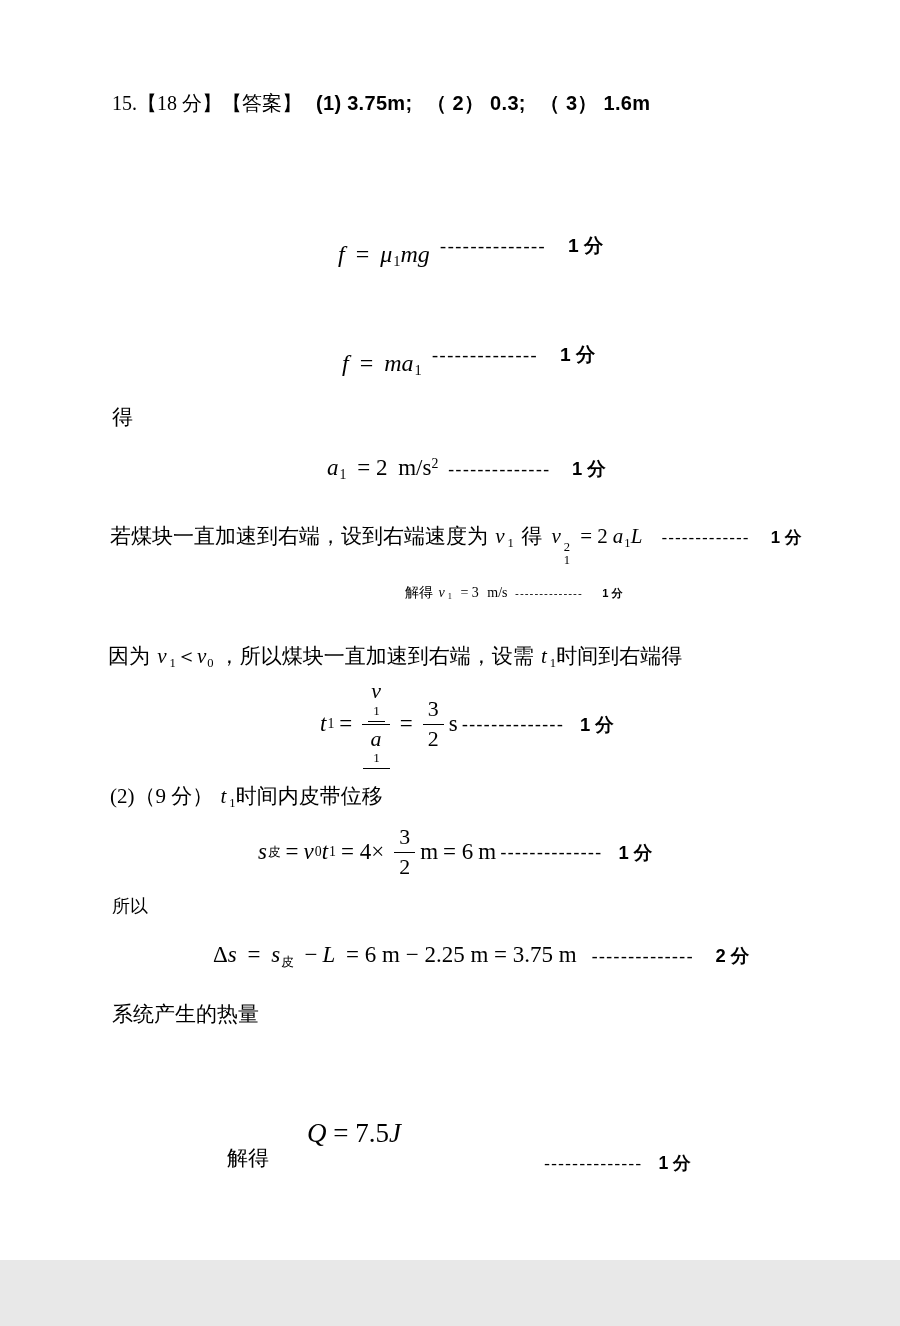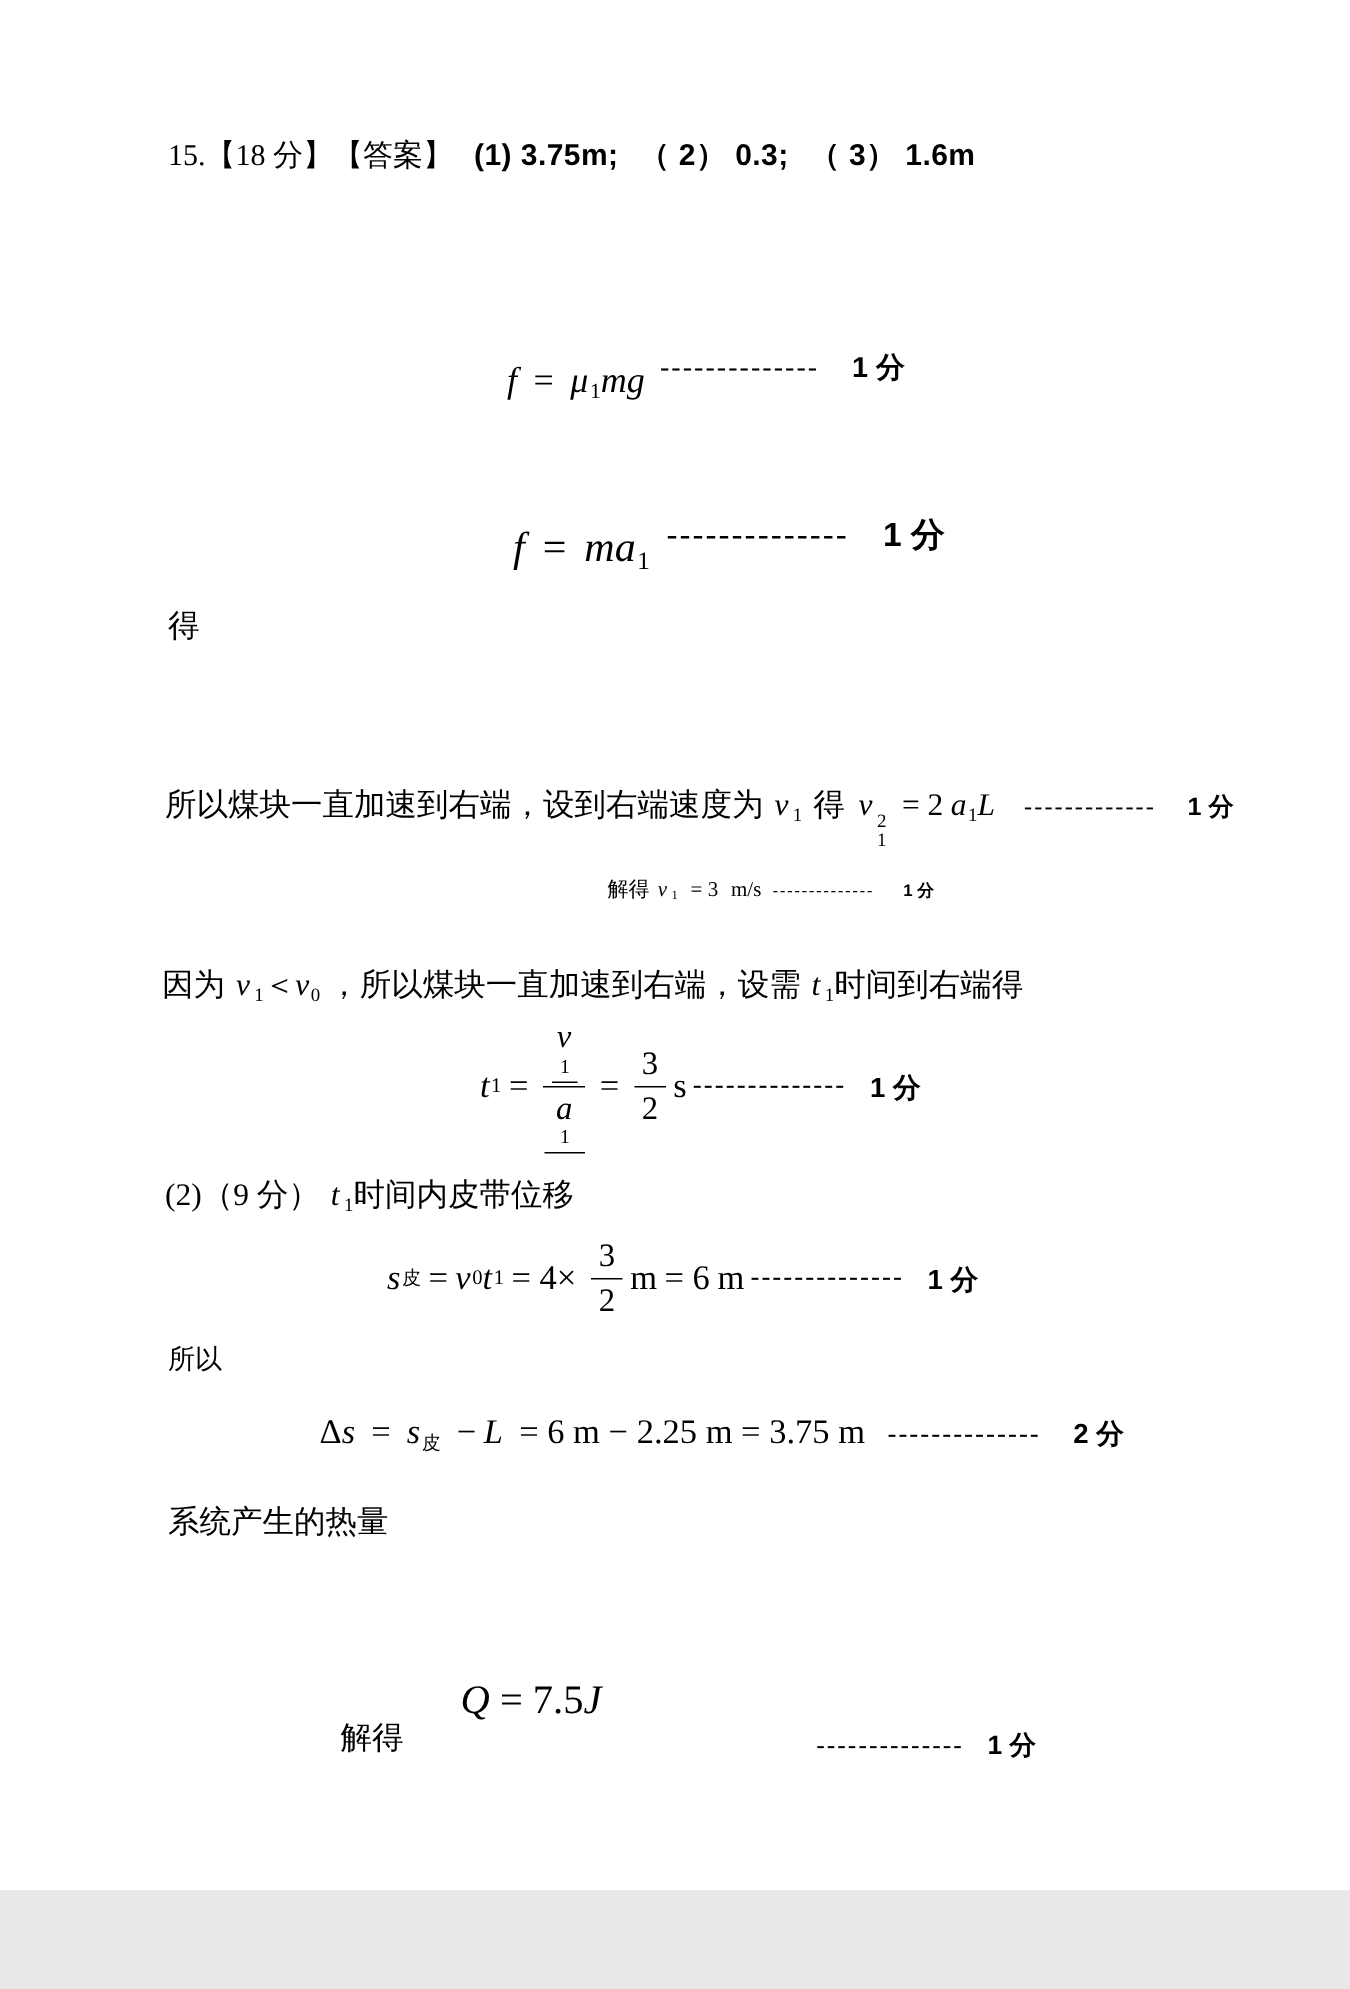--- a/index.html
+++ b/index.html
@@ -33,21 +33,21 @@
 
   .dashes { font-family:"DejaVu Sans","Liberation Sans",sans-serif; font-size:0.76em; letter-spacing:1px; margin-left:4px; }
   .score  { font-family:"Liberation Sans","DejaVu Sans",sans-serif; font-weight:600; font-size:0.80em; margin-left:16px; }
   .raised { position:relative; top:-10px; }
   .mathflex { display:inline-flex; align-items:center; }
 
   
   #l-answer { left:112px; top:90px;  font-size:20px; }
   #l-detail { left:106px; top:139px; font-size:21px; }
   #l-eq1    { left:338px; top:241px; font-size:24px; }
-  #l-eq2    { left:342px; top:350px; font-size:28px; }
+  #l-eq2    { left:342px; top:350px; font-size:24px; }
   #l-de     { left:112px; top:403px; font-size:21px; }
   #l-eq3    { left:327px; top:455px; font-size:23px; }
   #l-ruo    { left:110px; top:522px; font-size:21px; }
   #l-jiede1 { left:405px; top:584px; font-size:14px; }
   #l-yinwei { left:108px; top:642px; font-size:21px; }
   #l-eqt1   { left:320px; top:693px; font-size:23px; height:62px; }
   #l-part2  { left:110px; top:782px; font-size:21px; }
   #l-eqspi  { left:258px; top:820px; font-size:23px; height:64px; }
   #l-suoyi  { left:112px; top:894px; font-size:18px; }
   #l-eqds   { left:213px; top:942px; font-size:23px; }
@@ -84,23 +84,30 @@
     <span class="op">=</span>
     <span class="it">ma</span><sub class="num">1</sub>
     <span class="dashes raised">--------------</span>
     <span class="score raised">1 分</span>
   </div>
 
   <div class="line" id="l-de">
     <span class="cjk">得</span>
   </div>
 
+  <div class="line" id="l-eq3">
+    <span class="it">a</span><sub class="num">1</sub>
+    <span class="op">= 2</span>
+    <span class="up">m/s</span><sup>2</sup>
+    <span class="dashes">--------------</span>
+    <span class="score">1 分</span>
+  </div>
 
   <div class="line" id="l-ruo">
-    <span class="cjk">所以煤块一直加速到右端，设到右端速度为</span>
+    <span class="cjk">若煤块一直加速到右端，设到右端速度为</span>
     <span class="it tight">v</span><sub class="num">1</sub>
     <span class="cjk tight">得</span>
     <span class="it tight">v</span><span class="stack">
         <span>2</span>
         <span>1</span>
       </span>
     <span class="op">= 2</span><span class="it">a</span><sub class="num">1</sub><span class="it">L</span>
     <span class="dashes" style="margin-left:14px">-------------</span>
     <span class="score">1 分</span>
   </div>

